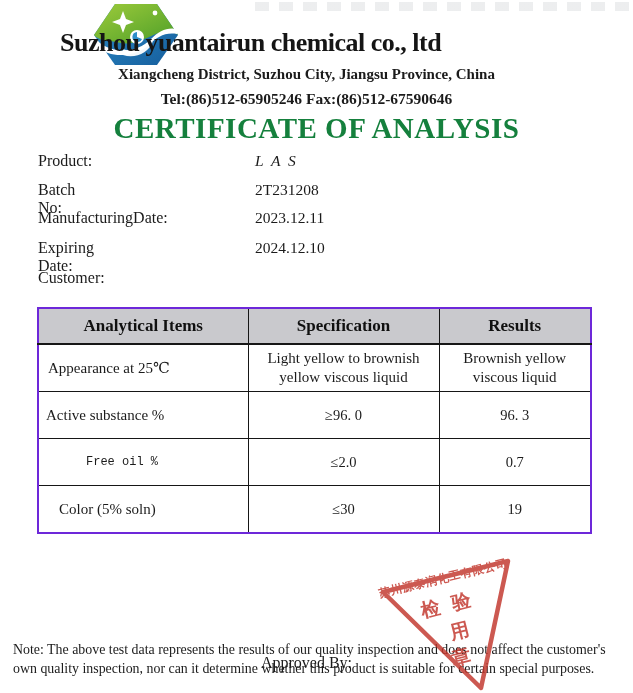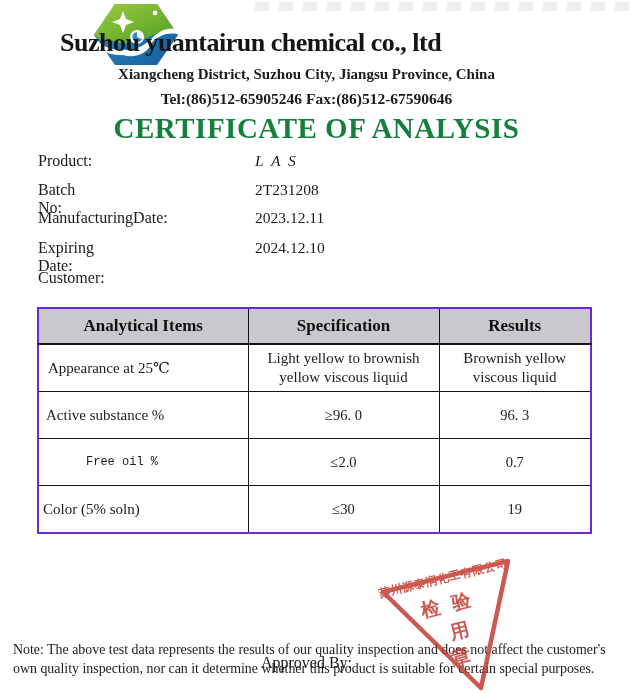--- a/index.html
+++ b/index.html
@@ -131,21 +131,21 @@
         <td class="item">Active substance %</td>
         <td>≥96. 0</td>
         <td>96. 3</td>
       </tr>
       <tr>
         <td class="item mono">Free oil  %</td>
         <td>≤2.0</td>
         <td>0.7</td>
       </tr>
       <tr>
-        <td class="item" style="padding-left:4px">Color (5% soln)</td>
+        <td class="item" style="padding-left:20px">Color (5% soln)</td>
         <td>≤30</td>
         <td>19</td>
       </tr>
     </tbody>
   </table>
 
   <div class="note">Note: The above test data represents the results of our quality inspection and does not affect the customer's own quality inspection, nor can it determine whether this product is suitable for certain special purposes.</div>
 
   <div class="approved">Approved By:</div>
 

